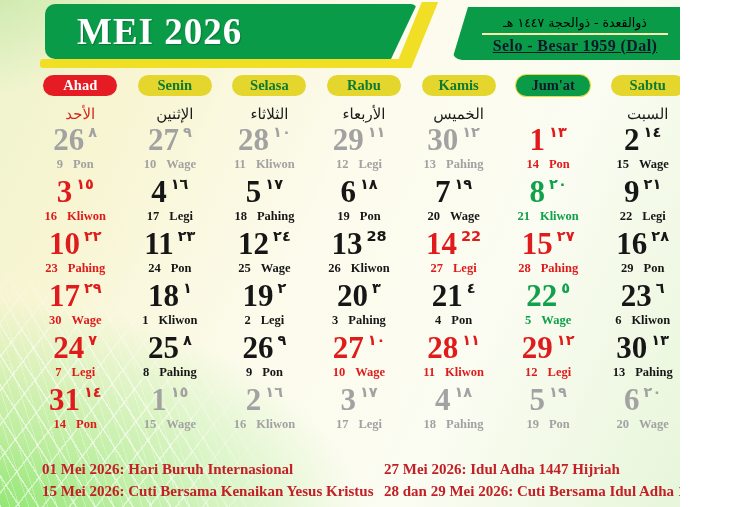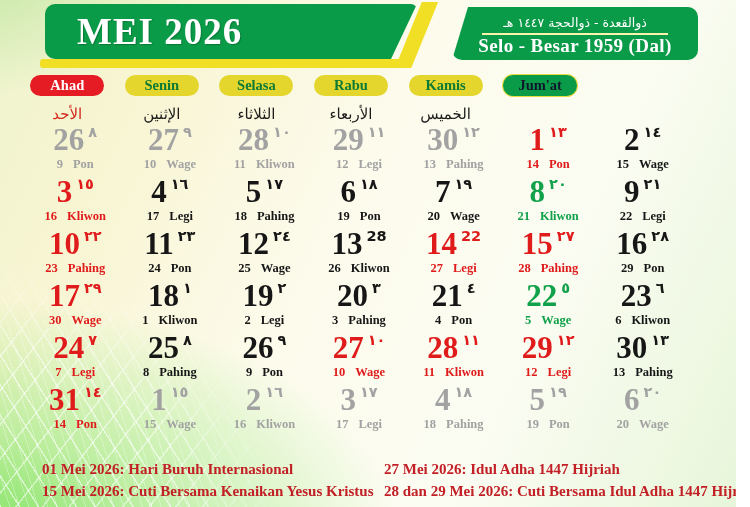--- a/index.html
+++ b/index.html
@@ -1,17 +1,17 @@
 <!DOCTYPE html>
 <html><head>
 <meta charset="utf-8">
 <style>
   html,body{margin:0;padding:0;}
   .canvas{
-    position:relative;width:736px;height:507px;overflow:hidden;
+    position:relative;width:680px;height:507px;overflow:hidden;
     font-family:"Liberation Serif",serif;
     background:
       radial-gradient(120% 95% at -6% 106%, rgba(118,226,88,0.95) 0%, rgba(140,230,110,0.55) 22%, rgba(170,235,150,0) 50%),
       radial-gradient(85% 70% at -8% -10%, rgba(178,226,150,0.85) 0%, rgba(190,230,160,0) 42%),
       linear-gradient(115deg,#eef4cd 0%,#f8f5d2 18%,#fcfbec 45%,#fbfcf2 70%,#e7f6da 100%);
   }
   .guilloche{
     position:absolute;left:0;bottom:0;width:310px;height:270px;pointer-events:none;
     background:
       repeating-linear-gradient(58deg, rgba(255,255,255,0.55) 0 1.5px, rgba(255,255,255,0) 1.5px 16px),
@@ -40,25 +40,25 @@
     position:absolute;left:394px;top:2px;width:48px;height:66px;
     background:#f1df25;
     clip-path:polygon(58% 0,92% 0,36% 100%,2% 100%);
   }
   .hijri-box{
     position:absolute;left:452px;top:7px;width:246px;height:53px;
     background:#0a9b48;border-radius:10px;
     clip-path:polygon(16px 0,100% 0,100% 100%,0 100%);
     display:flex;flex-direction:column;align-items:center;justify-content:center;
   }
-  .hijri-box .ar{color:#ffffff;font-family:"DejaVu Sans",sans-serif;font-size:12.5px;direction:rtl;line-height:16px;}
+  .hijri-box .ar{color:#000000;font-family:"DejaVu Sans",sans-serif;font-size:12.5px;direction:rtl;line-height:16px;}
   .hijri-box .divider{width:186px;height:2px;background:#fcf4ac;margin:2px 0 3px 0;}
-  .hijri-box .jv{color:#ffffff;font-weight:bold;font-size:19px;letter-spacing:.4px;line-height:15px;}
+  .hijri-box .jv{color:#0f172a;font-weight:bold;font-size:16px;letter-spacing:.4px;line-height:15px;text-decoration:underline;}
   
-  .weekday-row{position:absolute;left:20px;top:75px;width:662px;display:grid;grid-template-columns:repeat(7,1fr);text-align:center;}
+  .weekday-row{position:absolute;left:33px;top:75px;width:662px;display:grid;grid-template-columns:repeat(7,1fr);text-align:center;}
   .pill{display:inline-block;min-width:52px;padding:2px 11px;border-radius:13px;font-weight:bold;font-size:14.5px;}
   .pill-sunday{background:#e51c23;color:#ffffff;}
   .pill-weekday{background:#e5d62e;color:#0d7a34;}
   .pill-friday{background:#0a9b48;color:#0f172a;box-shadow:0 0 0 1px rgba(229,214,46,.9);}
   .arabic-name{margin-top:7px;font-size:15px;font-family:Liberation Serif, serif;direction:rtl;line-height:22px;}
   .ar-sunday{color:#d4271e;}
   .ar-weekday{color:#1c1c1c;}
   .ar-friday{color:#0a9b48;}
   
   .grid{position:absolute;left:28px;top:124px;width:662px;display:grid;grid-template-columns:repeat(7,1fr);grid-auto-rows:52px;}
@@ -95,20 +95,21 @@
     <div class="jv">Selo - Besar  1959 (Dal)</div>
   </div>
 
   <div class="weekday-row" id="weekdayRow">
       <div class="wd-cell"><span class="pill pill-sunday">Ahad</span><div class="arabic-name ar-sunday">الأحد</div></div>
       <div class="wd-cell"><span class="pill pill-weekday">Senin</span><div class="arabic-name ar-weekday">الإثنين</div></div>
       <div class="wd-cell"><span class="pill pill-weekday">Selasa</span><div class="arabic-name ar-weekday">الثلاثاء</div></div>
       <div class="wd-cell"><span class="pill pill-weekday">Rabu</span><div class="arabic-name ar-weekday">الأربعاء</div></div>
       <div class="wd-cell"><span class="pill pill-weekday">Kamis</span><div class="arabic-name ar-weekday">الخميس</div></div>
       <div class="wd-cell"><span class="pill pill-friday">Jum'at</span></div>
+      <div class="wd-cell"><span class="pill pill-weekday">Sabtu</span><div class="arabic-name ar-weekday">السبت</div></div>
     </div>
 
   <div class="grid" id="calendarGrid">
       <div class="cell c-gray">
         <div class="dline">
           <span class="dnum">26</span>
           <span class="hnum">٨</span>
         </div>
         <div class="jline">
           <span class="jnum">9</span>

